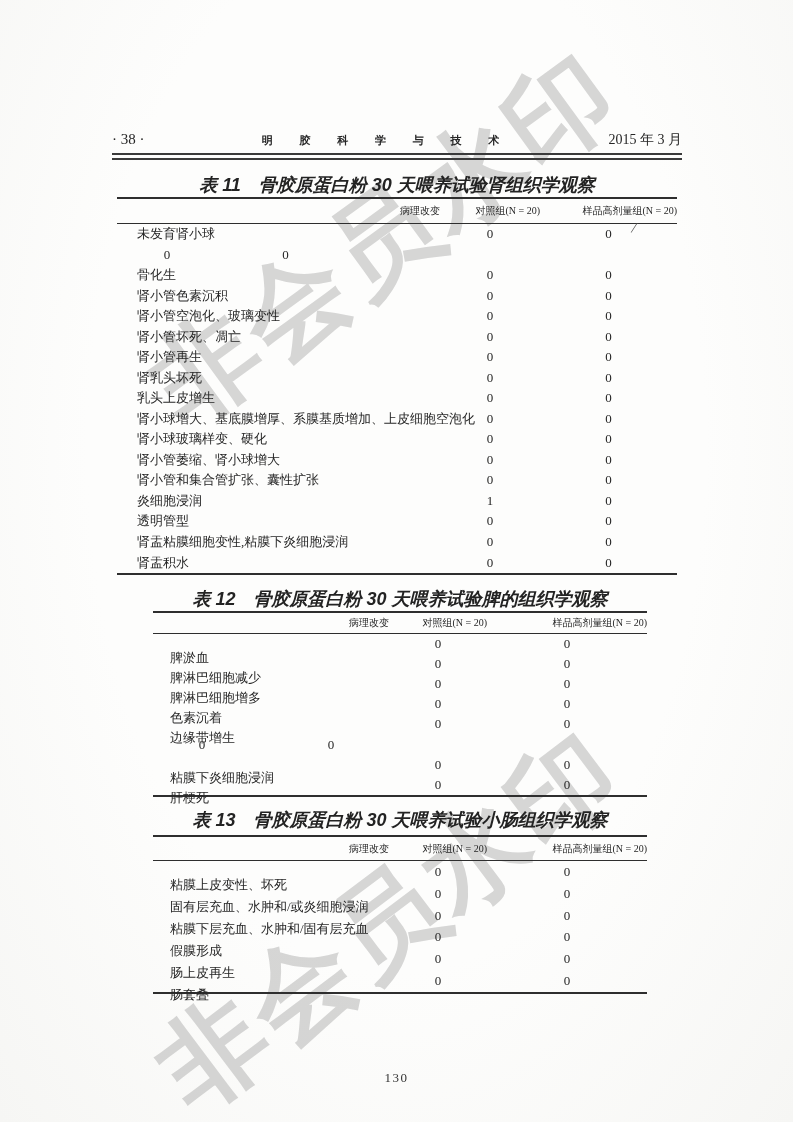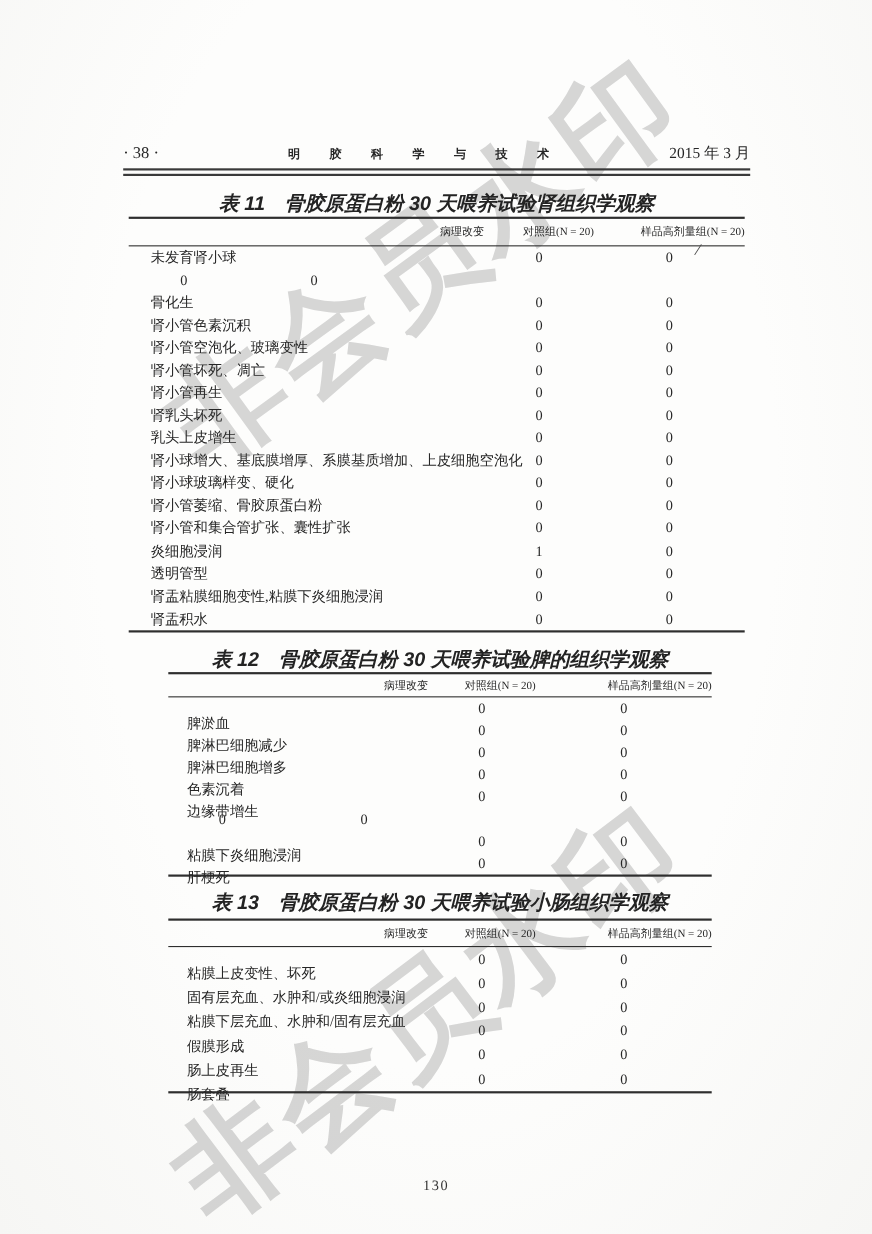--- a/index.html
+++ b/index.html
@@ -151,21 +151,21 @@
           <div class="cell c0">肾小球增大、基底膜增厚、系膜基质增加、上皮细胞空泡化</div>
           <div class="cell c1">0</div>
           <div class="cell c2">0</div>
         </div>
         <div class="row">
           <div class="cell c0">肾小球玻璃样变、硬化</div>
           <div class="cell c1">0</div>
           <div class="cell c2">0</div>
         </div>
         <div class="row">
-          <div class="cell c0">肾小管萎缩、骨胶原蛋白粉</div>
+          <div class="cell c0">肾小管萎缩、肾小球增大</div>
           <div class="cell c1">0</div>
           <div class="cell c2">0</div>
         </div>
         <div class="row">
           <div class="cell c0">肾小管和集合管扩张、囊性扩张</div>
           <div class="cell c1">0</div>
           <div class="cell c2">0</div>
         </div>
         <div class="row">
           <div class="cell c0">炎细胞浸润</div>

